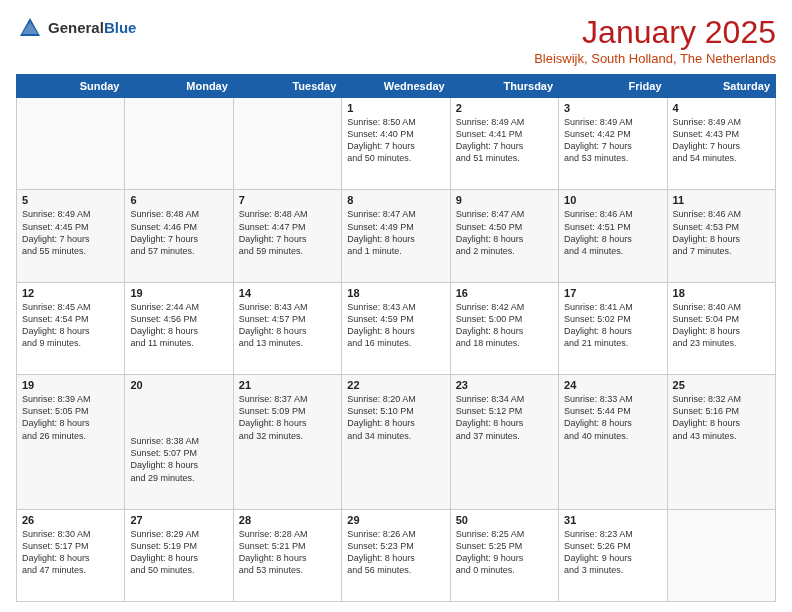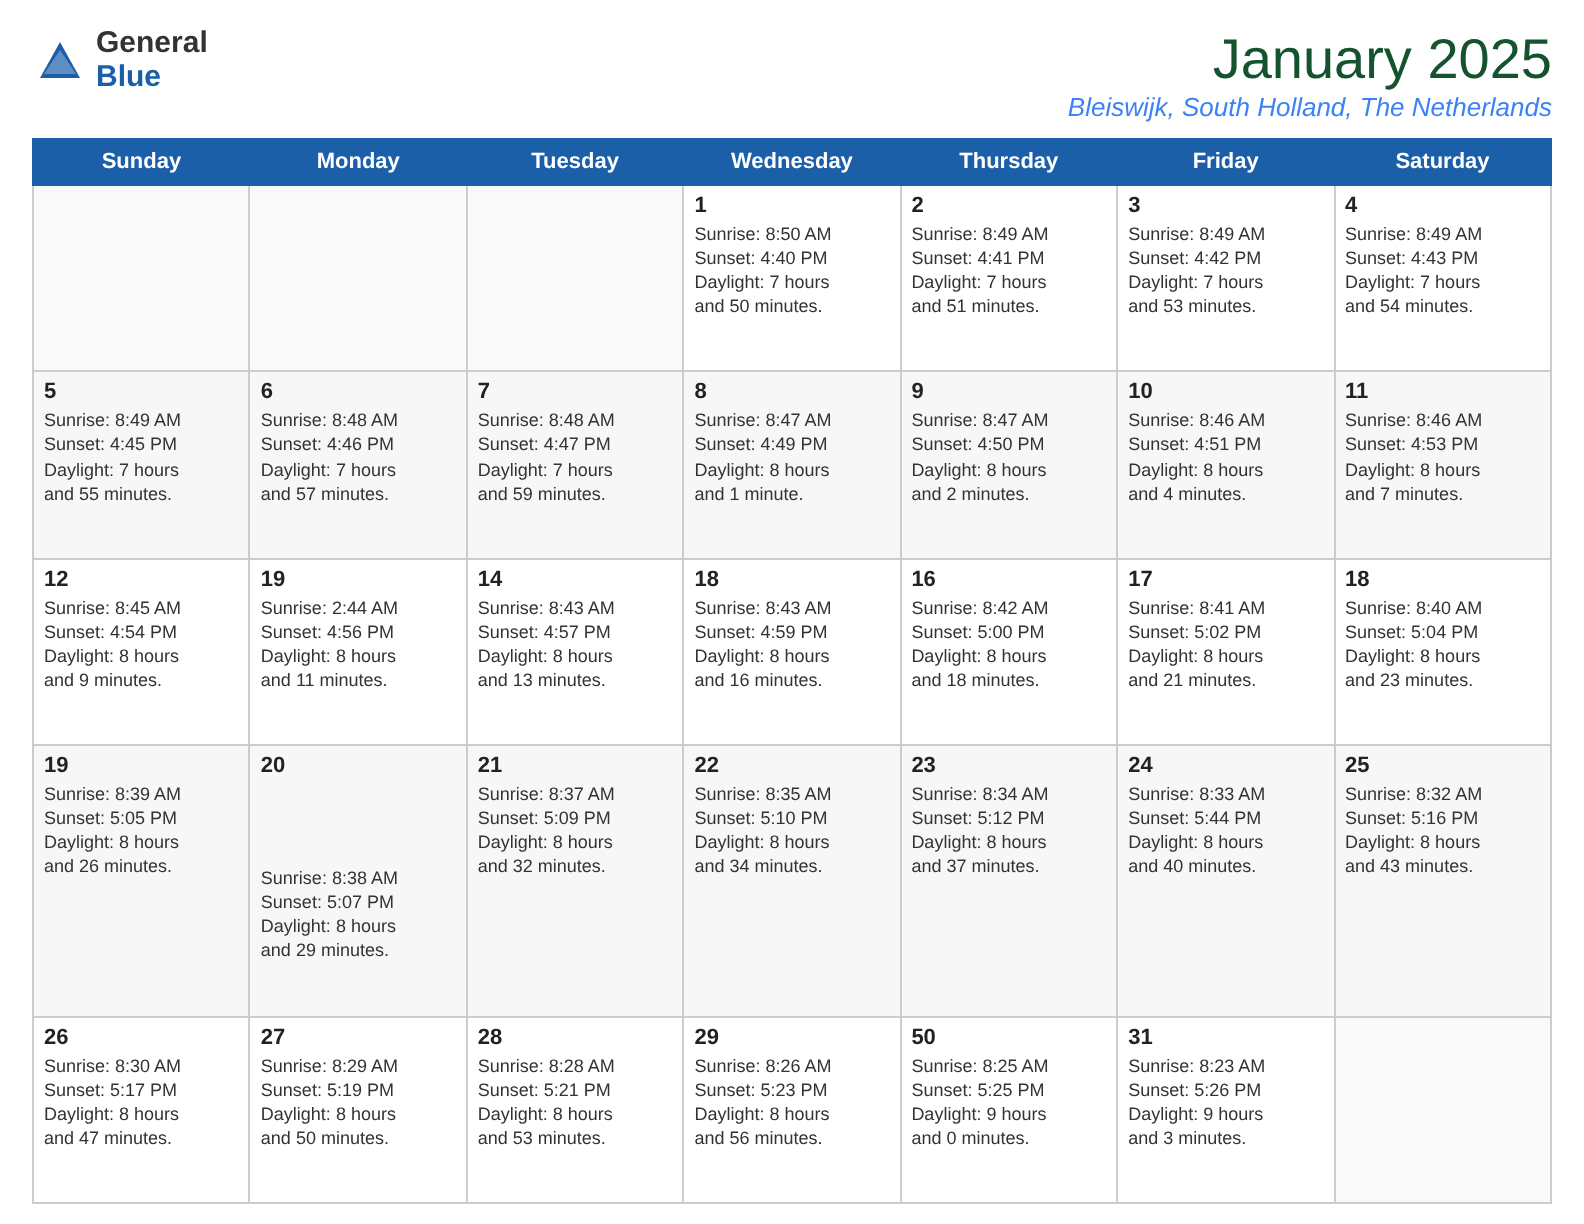--- a/index.html
+++ b/index.html
@@ -23,63 +23,61 @@
       align-items: flex-start;
       margin-bottom: 8px;
     }
     .logo {
       display: flex;
       align-items: center;
       gap: 4px;
     }
     .logo-text {
       display: flex;
-      flex-direction: column;
       line-height: 1.1;
     }
     .logo-general {
       font-size: 15px;
       font-weight: bold;
       color: #333;
     }
     .logo-blue {
       font-size: 15px;
       font-weight: bold;
       color: #1a5fa8;
     }
     .logo-icon {
       width: 28px;
       height: 28px;
     }
     .title-area {
       text-align: right;
     }
     .month-title {
-      font-size: 28px;
+      font-size: 32px;
       font-weight: normal;
-      color: #14532d;
+      color: #b91c1c;
     }
     .location {
       font-size: 13px;
-      color: #3b82f6;
-      font-style: italic;
+      color: #c2410c;
     }
     .calendar {
       flex: 1;
       border: 1px solid #ccc;
       border-collapse: collapse;
       width: 100%;
       table-layout: fixed;
     }
     .calendar th {
       background: #1a5fa8;
       color: white;
       font-size: 11px;
       font-weight: bold;
-      text-align: center;
+      text-align: right;
       padding: 5px 5px;
       border: 1px solid #1a5fa8;
     }
     .calendar td {
       border: 1px solid #ccc;
       vertical-align: top;
       padding: 4px 5px;
       font-size: 9.5px;
       color: #333;
       background: #fff;
@@ -297,21 +295,21 @@
           </td>
           <td class="shaded">
             <span class="day-num">21</span>
             <div class="day-content" style="white-space: pre-line;">Sunrise: 8:37 AM
 Sunset: 5:09 PM
 Daylight: 8 hours
 and 32 minutes.</div>
           </td>
           <td class="shaded">
             <span class="day-num">22</span>
-            <div class="day-content" style="white-space: pre-line;">Sunrise: 8:35 AM
+            <div class="day-content" style="white-space: pre-line;">Sunrise: 8:20 AM
 Sunset: 5:10 PM
 Daylight: 8 hours
 and 34 minutes.</div>
           </td>
           <td class="shaded">
             <span class="day-num">23</span>
             <div class="day-content" style="white-space: pre-line;">Sunrise: 8:34 AM
 Sunset: 5:12 PM
 Daylight: 8 hours
 and 37 minutes.</div>

